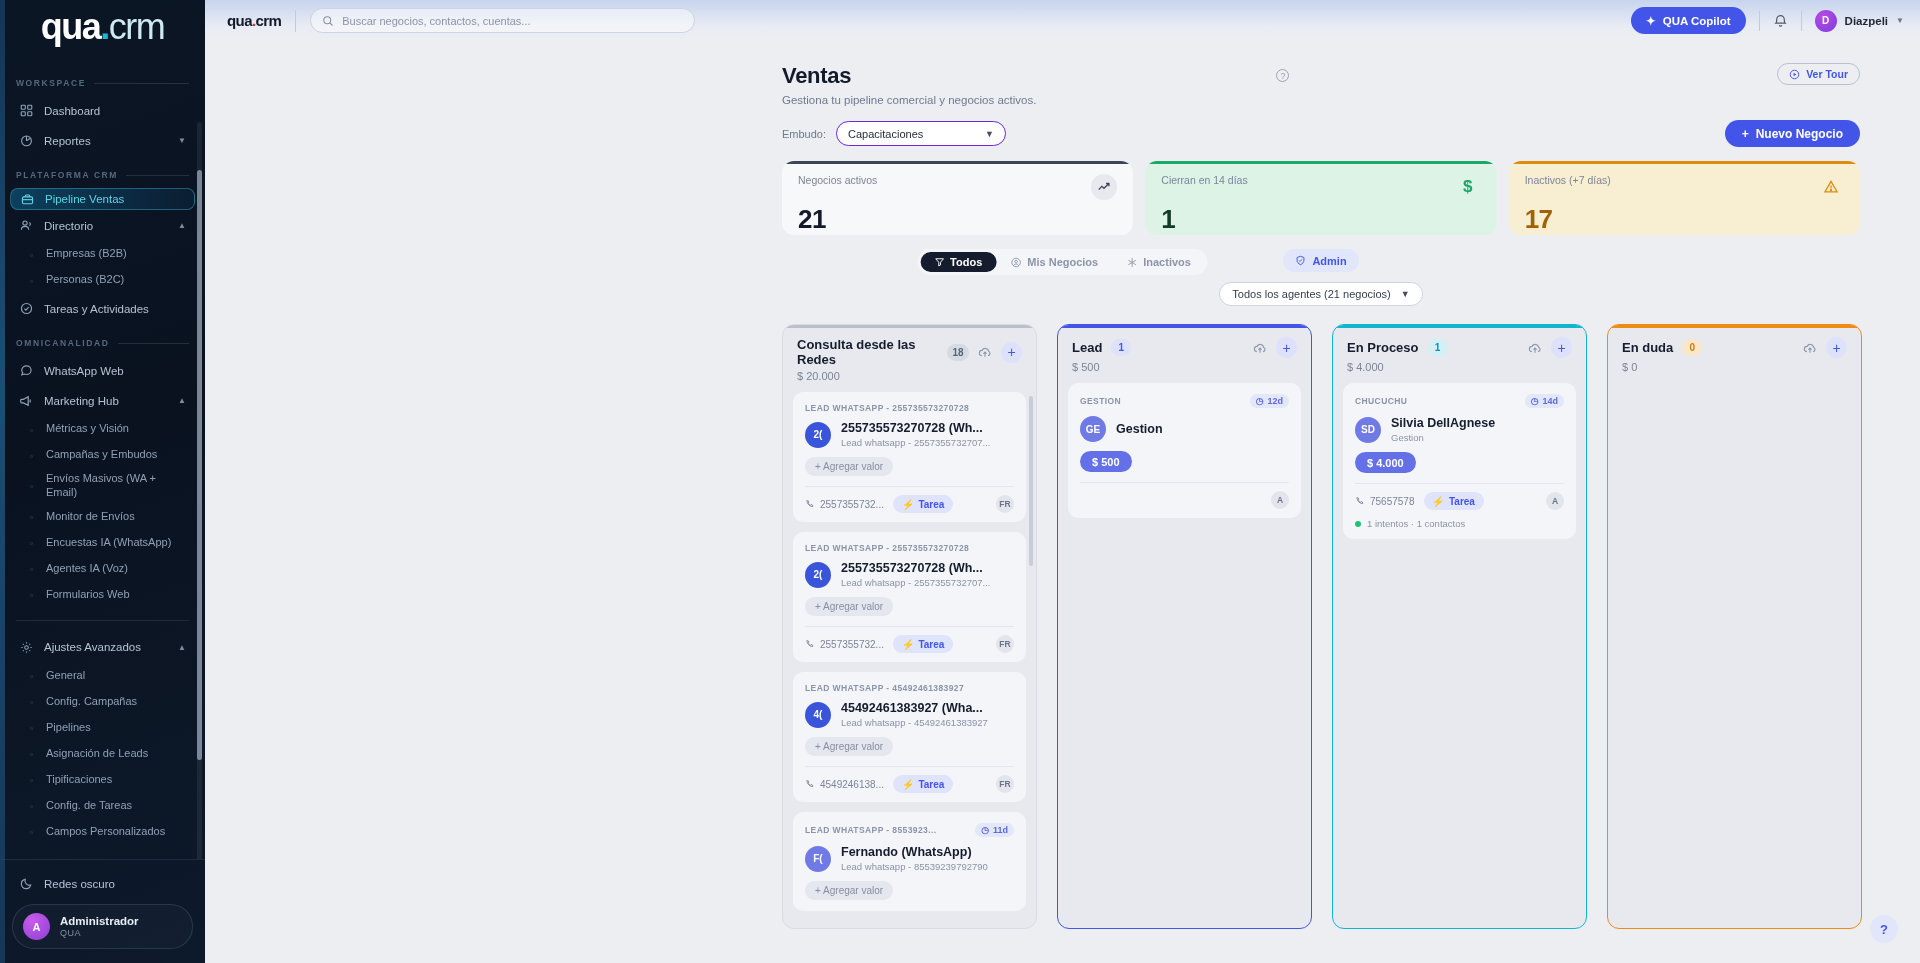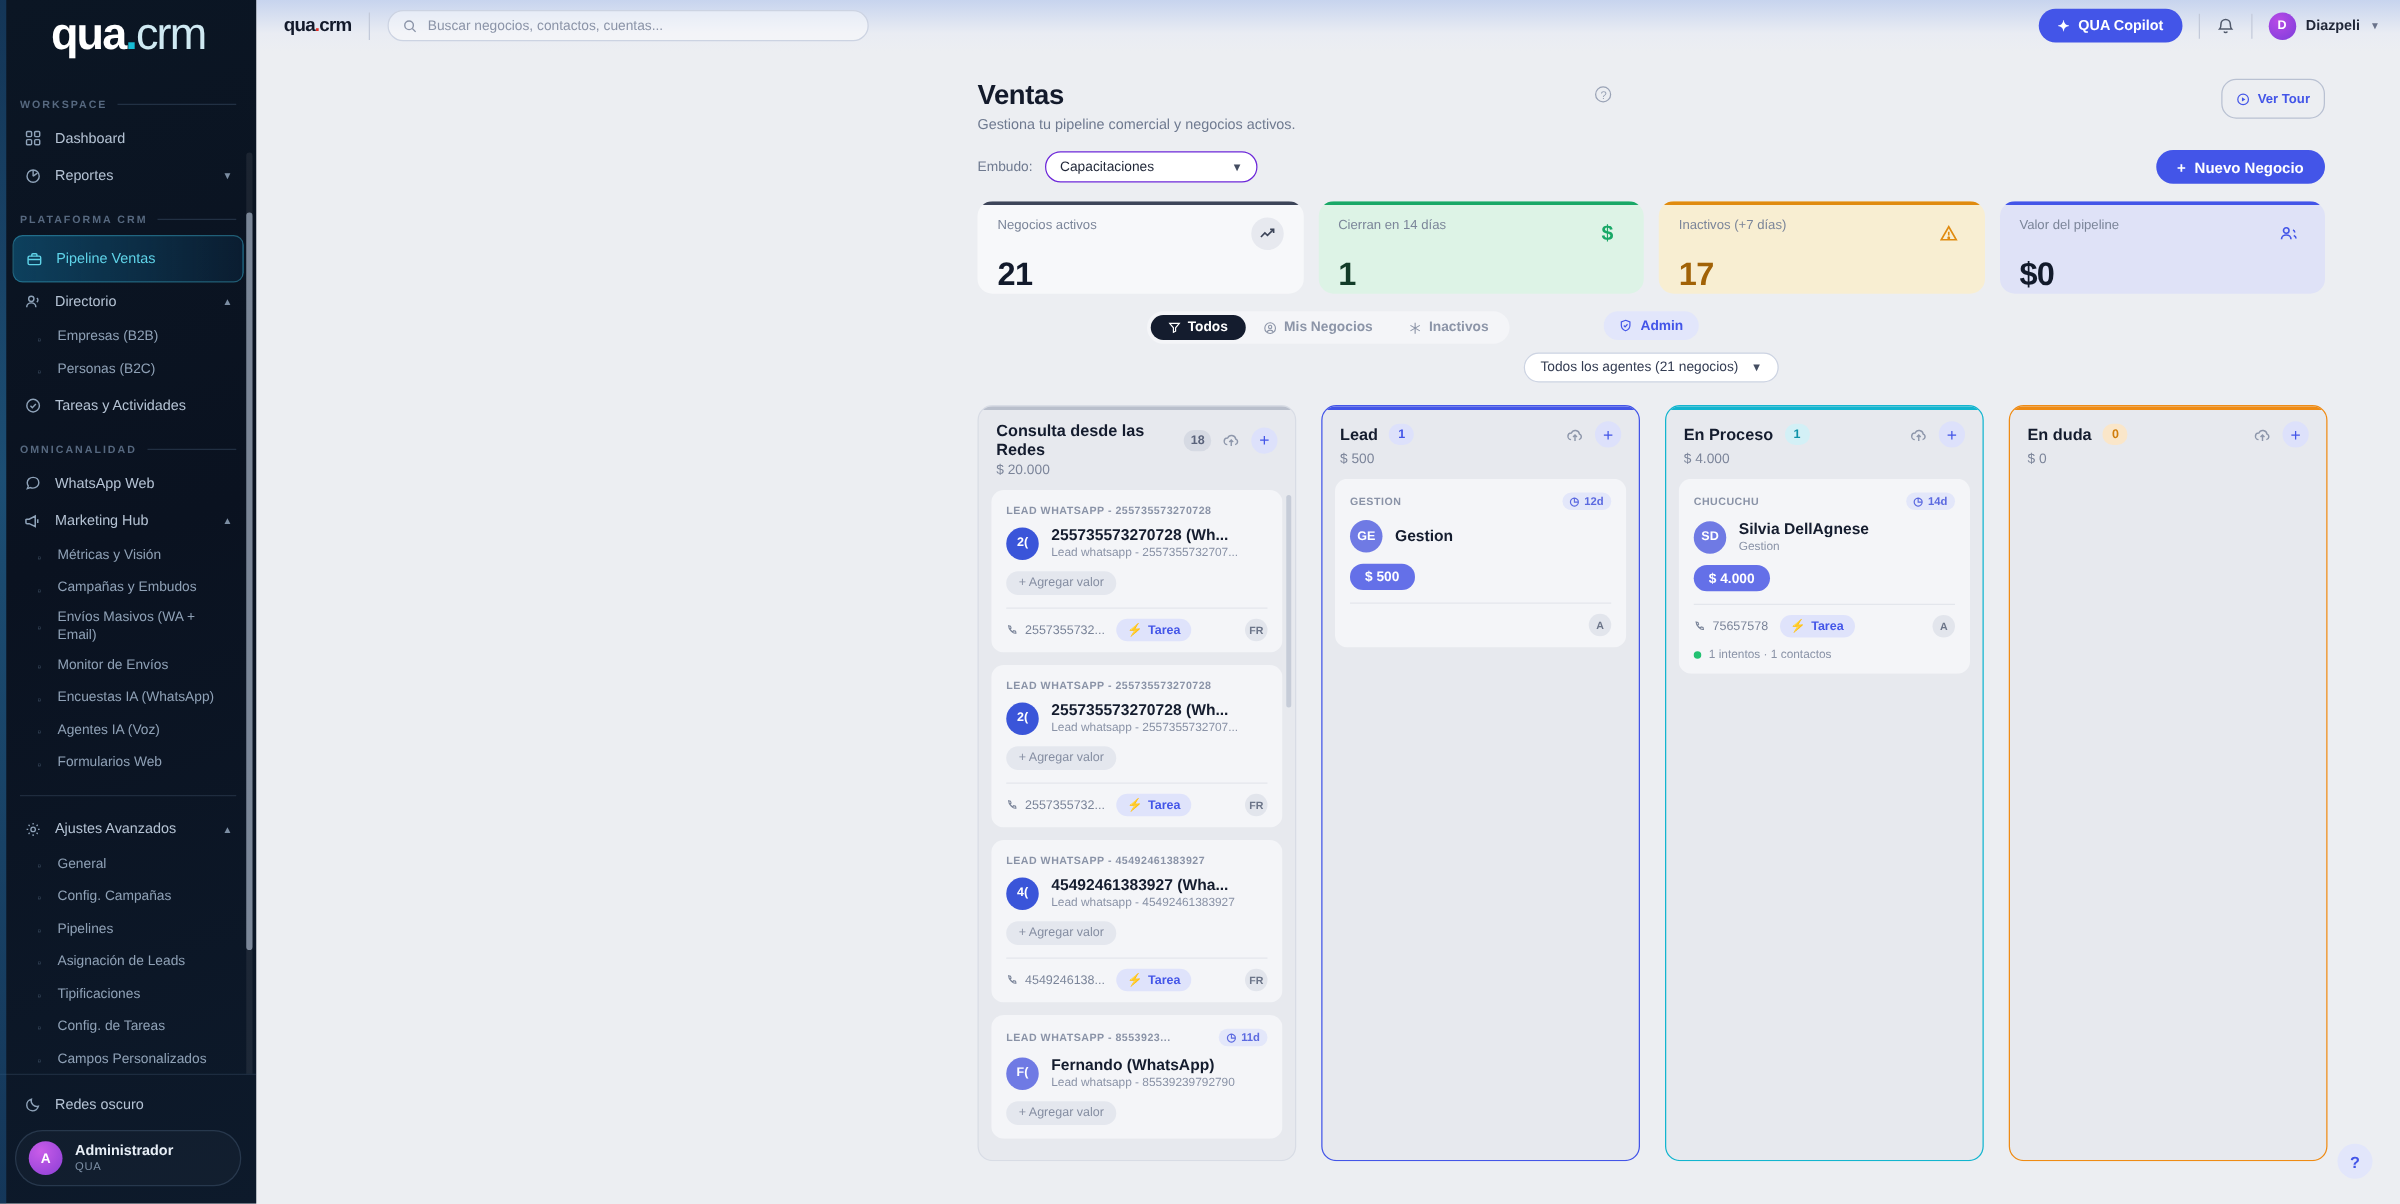--- a/index.html
+++ b/index.html
@@ -50,21 +50,21 @@
     display:flex; align-items:center; gap:11px;
     height: 29px; margin: 1px 10px; padding: 0 9px;
     border-radius: 8px; color:#b5c3d4; font-size:11.5px;
     cursor:pointer; position:relative;
   }
   .nav-item .ico{ width:14px; height:14px; flex:none; display:flex; align-items:center; justify-content:center; color:#8ea2b8;}
   .nav-item .chev{ margin-left:auto; font-size:8px; color:#7c8ea3; }
   .nav-item.active{
     background: linear-gradient(90deg, rgba(14,72,104,.85), rgba(12,48,78,.35));
     color:#5fd3e8; border:1px solid rgba(60,170,200,.45);
-    height:38px;
+    height:22px;
   }
   .nav-item.active .ico{ color:#5fd3e8; }
   .sub-item{
     display:flex; align-items:center; gap:9px;
     min-height:26px; margin:0 10px 0 22px; padding: 4px 8px;
     border-radius:7px; color:#8fa1b6; font-size:11px; cursor:pointer; line-height:1.25;
   }
   .sub-item .bullet{ width:7px; height:7px; flex:none; color:#4a5d73; font-size:8px;}
   .sb-div{ height:1px; background:rgba(120,150,185,.18); margin:12px 16px; }
   .sidebar-foot{ flex:none; border-top:1px solid rgba(120,150,185,.16); padding: 8px 0 14px; }
@@ -121,21 +121,21 @@
   .page-head{ padding: 0 60px 0 577px; display:flex; align-items:flex-start;}
   .ph-left{ }
   .page-title{ font-size:22px; font-weight:700; color:#131a2b; letter-spacing:-.3px;}
   .page-sub{ font-size:11.5px; color:#6f7a90; margin-top:5px;}
   .help-q{
     width:13px;height:13px;border-radius:50%;border:1px solid #9aa3b6;color:#9aa3b6;
     font-size:9px; display:flex;align-items:center;justify-content:center; margin:6px 0 0 240px; flex:none; cursor:pointer;
   }
   .ph-right{ margin-left:auto; }
   .ver-tour{
-    display:flex;align-items:center;gap:6px;height:32px;padding:0 11px;border-radius:12px;
+    display:flex;align-items:center;gap:6px;height:22px;padding:0 11px;border-radius:12px;
     border:1px solid #b9c1d2;color:#4355e8;font-size:10.5px;font-weight:700;background:transparent;cursor:pointer;font-family:inherit;
   }
   .row-embudo{ padding: 14px 60px 0 577px; display:flex; align-items:center; gap:10px;}
   .embudo-lbl{ font-size:11px; color:#6f7a90;}
   .select-pill{
     height:25px; min-width:170px; border-radius:13px; border:1px solid #6d28d9; background:#fff;
     display:flex; align-items:center; padding:0 11px; font-size:11px; color:#1f2637; cursor:pointer;
   }
   .select-pill .cv{ margin-left:auto; font-size:9px; color:#3b4considered; color:#444d61;}
   .new-deal{
@@ -553,34 +553,20 @@
         <div class="stat s2">
           <div>
             <div class="lbl">Inactivos (+7 días)</div>
             <div class="val">17</div>
           </div>
           <div class="ic">
             <svg width="16" height="16" viewBox="0 0 16 16" fill="none" stroke="currentColor" stroke-width="1.3">
                 <path d="M8 2.4l6 10.4H2z"></path>
                 <path d="M8 6.4v3"></path>
                 <circle cx="8" cy="11.2" r=".55" fill="currentColor"></circle>
-              </svg>
-          </div>
-        </div>
-        <div class="stat s3">
-          <div>
-            <div class="lbl">Valor del pipeline</div>
-            <div class="val">$0</div>
-          </div>
-          <div class="ic">
-            <svg width="16" height="16" viewBox="0 0 16 16" fill="none" stroke="currentColor" stroke-width="1.3">
-                <circle cx="6" cy="5.4" r="2.2"></circle>
-                <path d="M2.2 12.4c0-2.1 1.7-3.4 3.8-3.4s3.8 1.3 3.8 3.4"></path>
-                <path d="M11.4 5c.9.3 1.4 1 1.4 1.9"></path>
-                <path d="M12 9.4c1.1.4 1.8 1.2 1.8 2.3"></path>
               </svg>
           </div>
         </div>
       </div>
 
       <div class="filters">
         <div class="admin-pill">
           <span>
             <svg width="11" height="11" viewBox="0 0 16 16" fill="none" stroke="currentColor" stroke-width="1.4">
                 <path d="M8 1.8l5 1.9v3.8c0 3-2.1 5.4-5 6.5-2.9-1.1-5-3.5-5-6.5V3.7z"></path>

